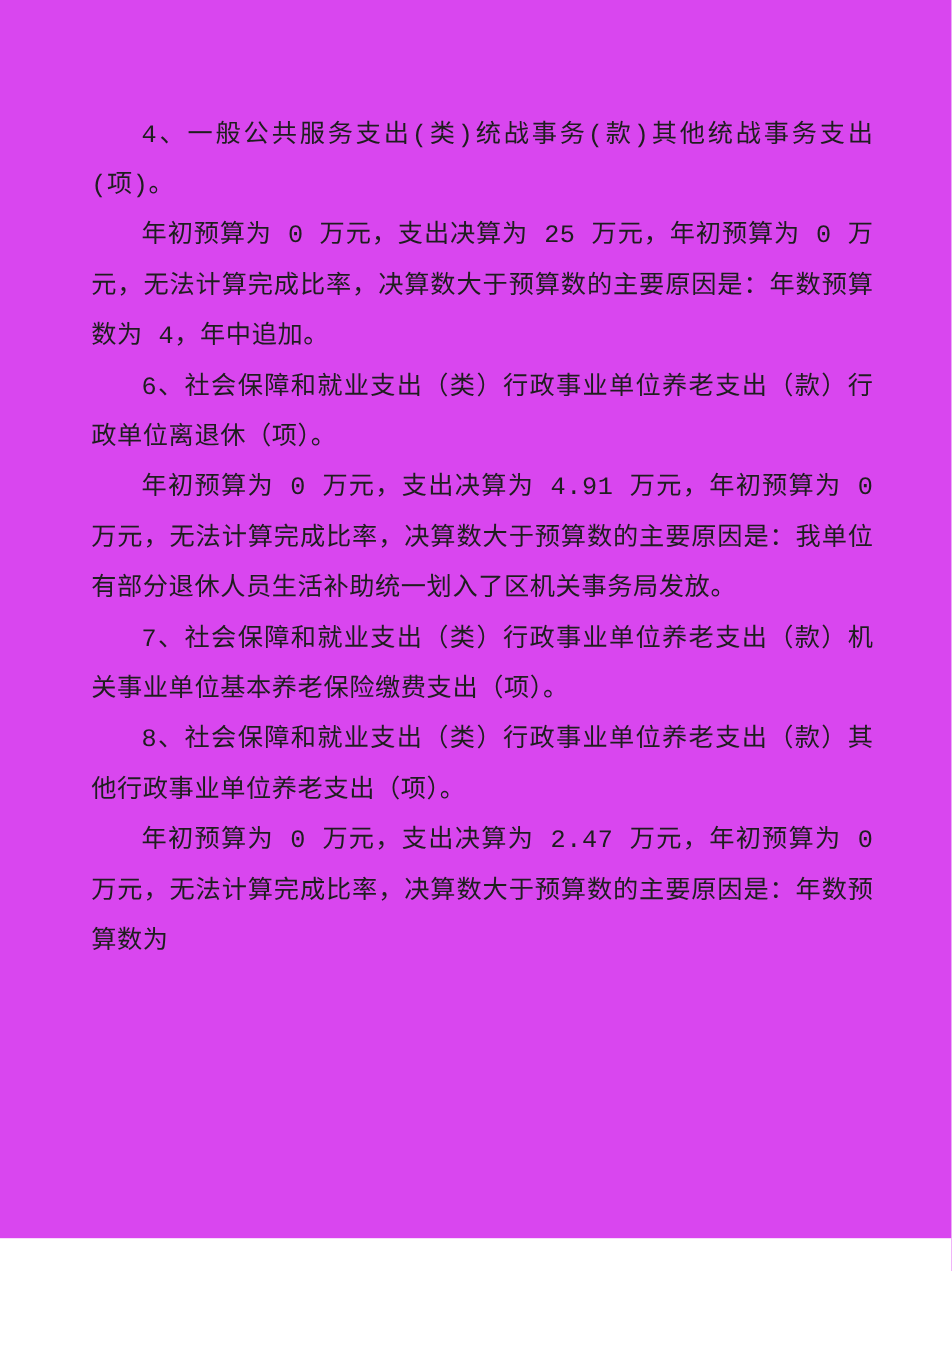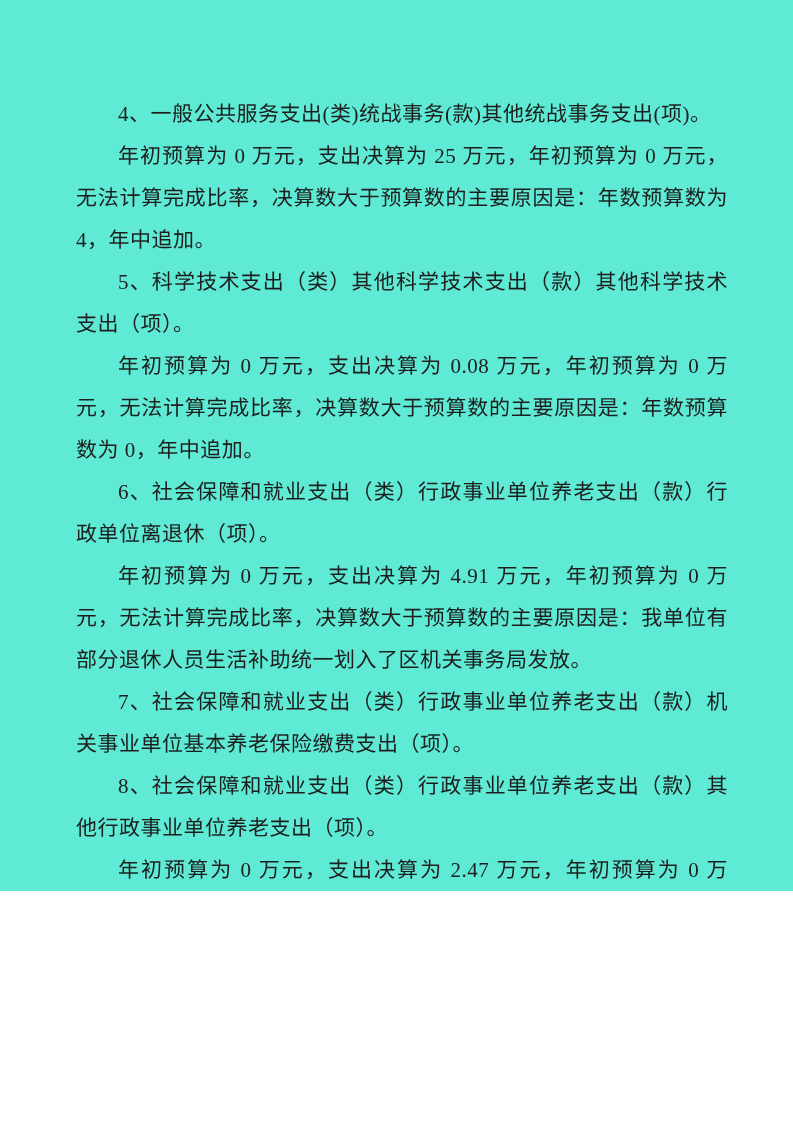--- a/index.html
+++ b/index.html
@@ -3,24 +3,24 @@
 <meta charset="utf-8">
 <style>
   html, body {
     margin: 0;
     padding: 0;
     background: #ffffff;
   }
   .page {
     position: relative;
     width: 793px;
-    height: 891px;
-    background: #5eead4;
+    height: 1032px;
+    background: #d946ef;
     overflow: hidden;
-    font-family: Liberation Serif, serif;
+    font-family: Liberation Mono, monospace;
     color: #1e1e1e;
   }
   .content {
     position: absolute;
     left: 76px;
     top: 93px;
     width: 652px;
     font-size: 21px;
     line-height: 42px;
     text-align: justify;
@@ -46,24 +46,20 @@
 <body>
 
 <div class="page">
   <main class="content">
 
     <section>
       <p class="para">4、一般公共服务支出(类)统战事务(款)其他统战事务支出(项)。</p>
       <p class="para">年初预算为 0 万元，支出决算为 25 万元，年初预算为 0 万元，无法计算完成比率，决算数大于预算数的主要原因是：年数预算数为 4，年中追加。</p>
     </section>
 
-    <section>
-      <p class="para">5、科学技术支出（类）其他科学技术支出（款）其他科学技术支出（项）。</p>
-      <p class="para">年初预算为 0 万元，支出决算为 0.08 万元，年初预算为 0 万元，无法计算完成比率，决算数大于预算数的主要原因是：年数预算数为 0，年中追加。</p>
-    </section>
 
     <section>
       <p class="para">6、社会保障和就业支出（类）行政事业单位养老支出（款）行政单位离退休（项）。</p>
       <p class="para">年初预算为 0 万元，支出决算为 4.91 万元，年初预算为 0 万元，无法计算完成比率，决算数大于预算数的主要原因是：我单位有部分退休人员生活补助统一划入了区机关事务局发放。</p>
     </section>
 
     <section>
       <p class="para">7、社会保障和就业支出（类）行政事业单位养老支出（款）机关事业单位基本养老保险缴费支出（项）。</p>
     </section>
 

